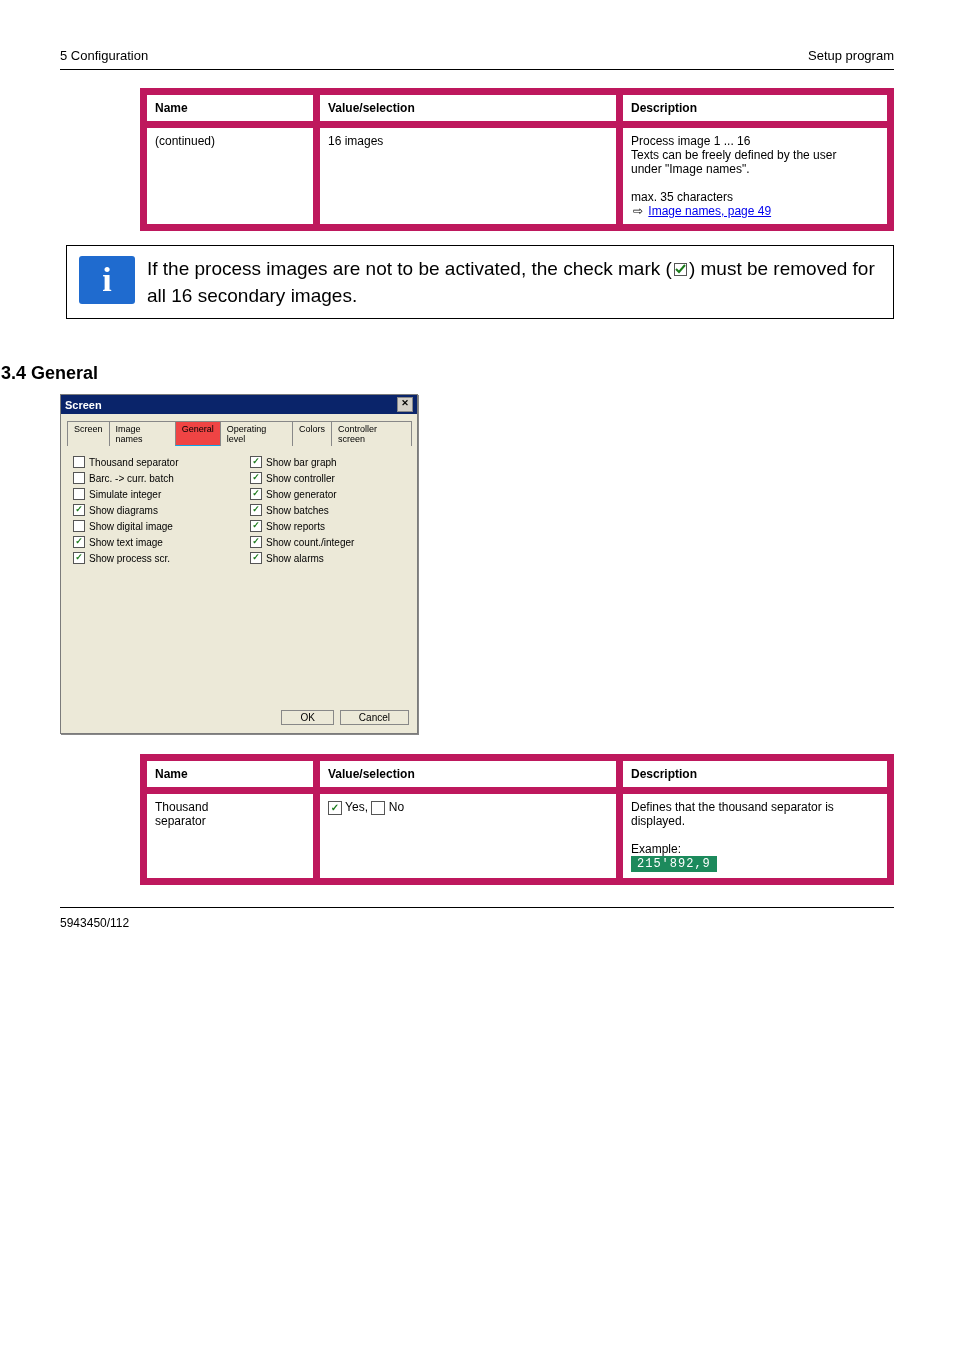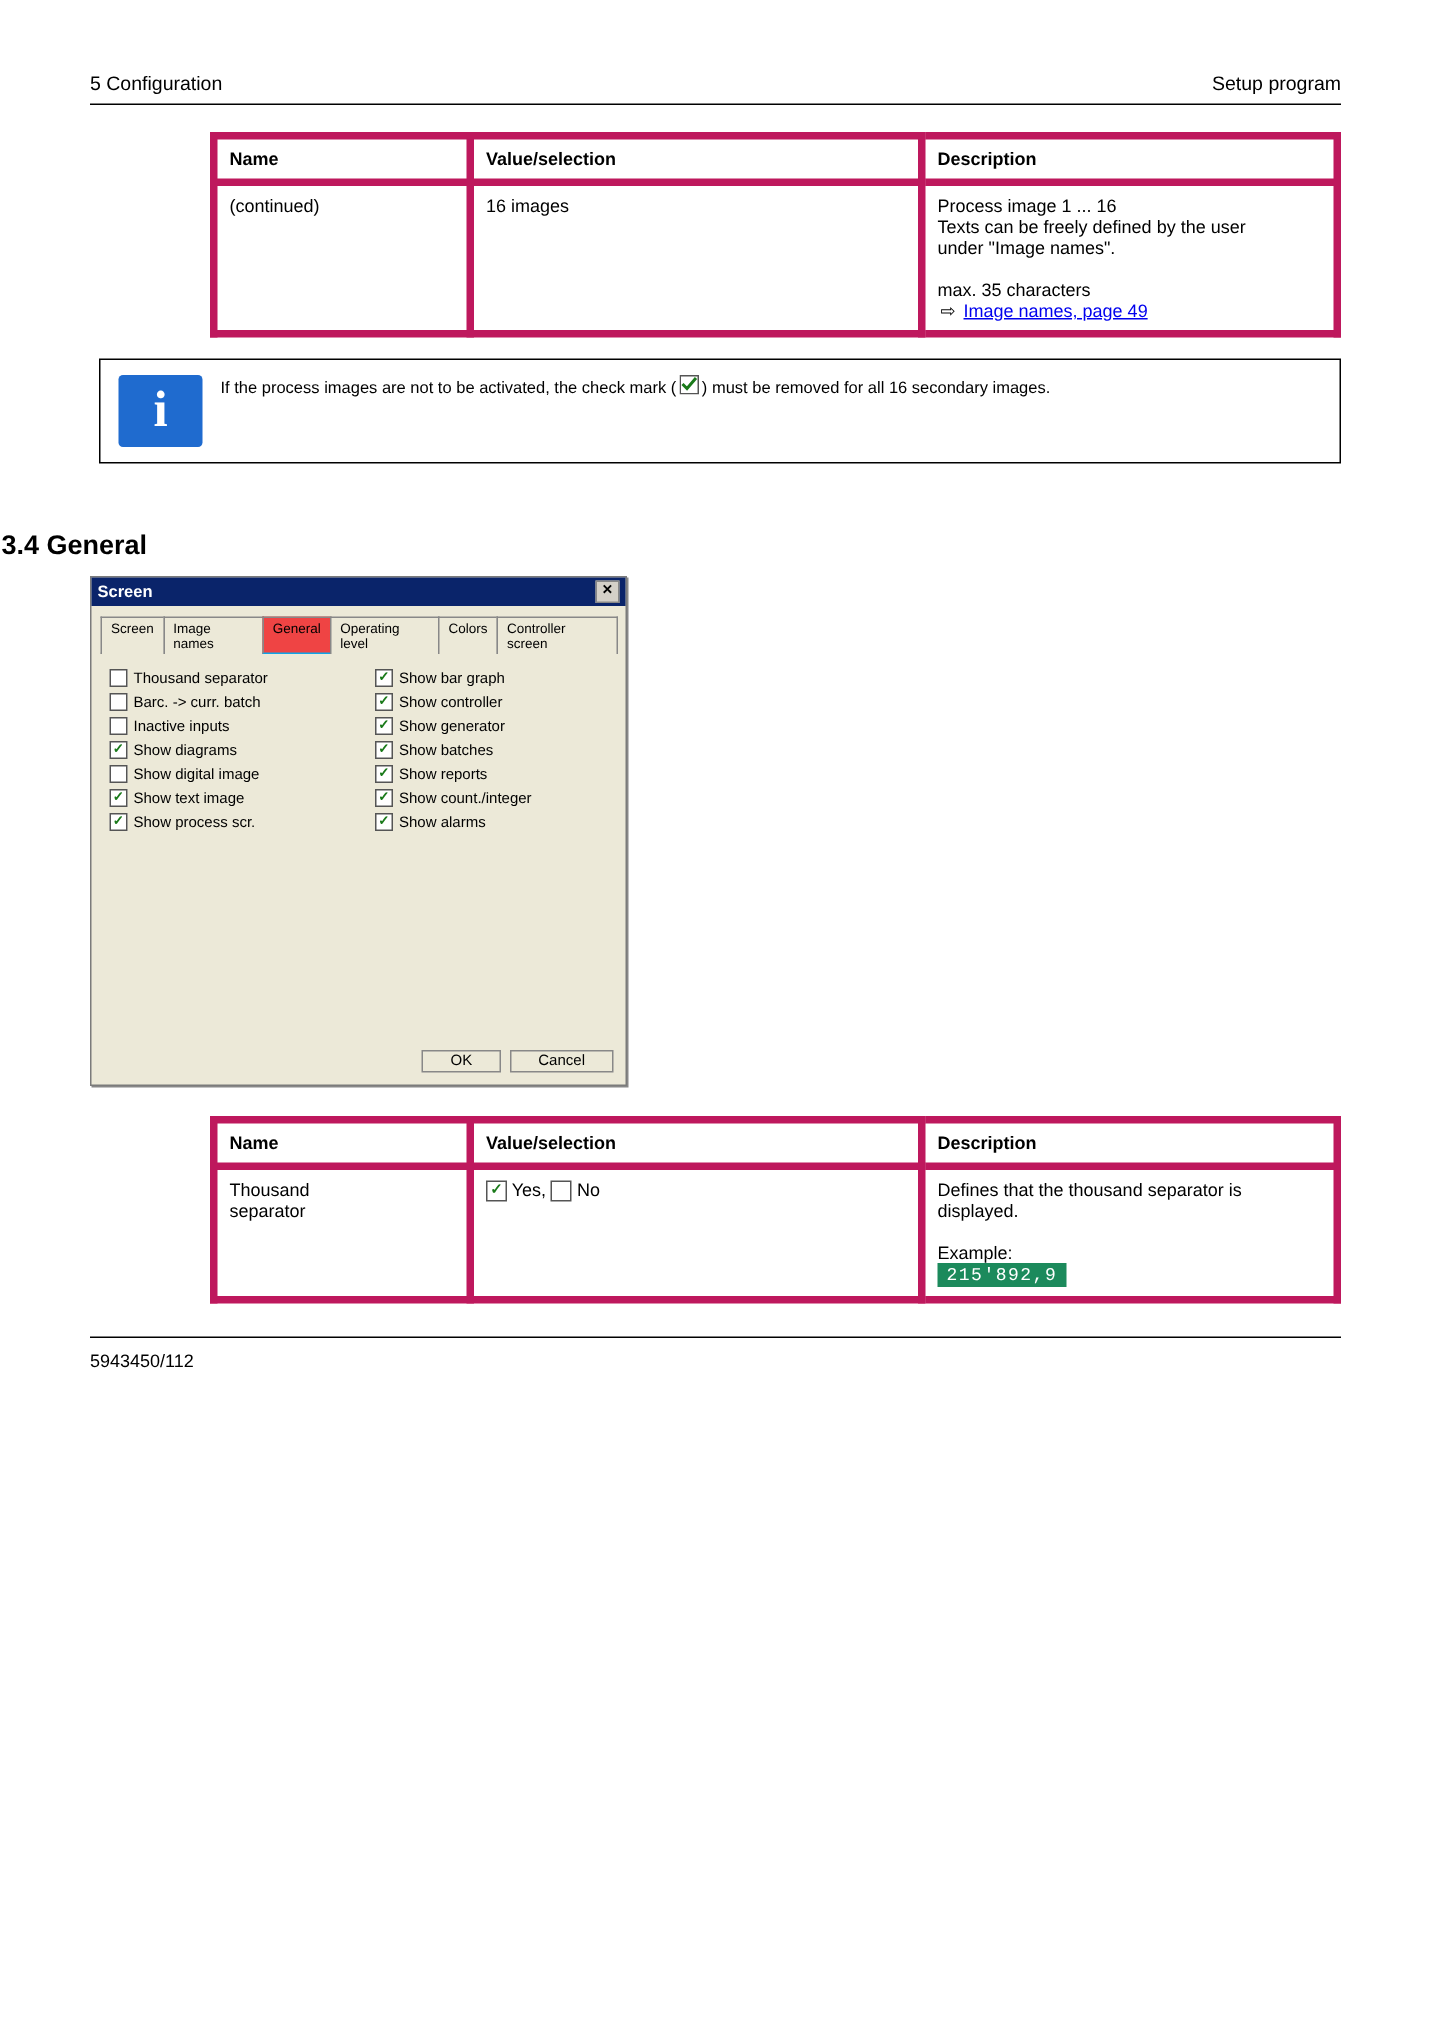--- a/index.html
+++ b/index.html
@@ -4,31 +4,31 @@
 <style>
   html,body{margin:0;padding:0;background:#fff;font-family:Arial,Helvetica,sans-serif;color:#000;font-size:13px}
   .page{width:954px;margin:0 auto;position:relative;min-height:1350px;box-sizing:border-box;padding:48px 60px 30px 60px}
   .top-row{display:flex;justify-content:space-between;align-items:flex-end;margin-bottom:6px}
   hr.rule{border:none;border-top:1px solid #000;margin:0 0 18px 0}
   hr.bottom-rule{border:none;border-top:1px solid #000;margin:22px 0 8px 0}
   .outer-wrap{margin-left:80px}
 
   
   table.doc{border-collapse:collapse;width:100%;table-layout:fixed}
-  table.doc th,table.doc td{border:5px solid #be185d;padding:6px 8px;vertical-align:top;font-size:12px}
+  table.doc th,table.doc td{border:7px solid #be185d;padding:6px 8px;vertical-align:top;font-size:12px}
   table.doc th{font-weight:bold;text-align:left}
   .col-name{width:150px}
   .col-val{width:280px}
   .sub{}
   .arrow{display:inline-block;width:14px;text-align:center}
 
   
   .note{display:flex;align-items:flex-start;border:1px solid #000;margin:14px 0 0 -74px;padding:10px 12px}
   .note-icon{width:56px;height:48px;background:#1f6bcf;border-radius:3px;display:flex;align-items:center;justify-content:center;margin-right:12px;flex-shrink:0;font-size:34px;font-weight:bold;color:#fff;font-family:Georgia,serif}
-  .note-text{font-size:11px;line-height:1.35}
+  .note-text{font-size:19px;line-height:1.35}
   .note-text .ck{display:inline-block;vertical-align:middle;margin:0 2px}
 
   
   h2.sec{margin:44px 0 4px -74px;font-size:18px;font-weight:bold}
 
   
   .dlg-wrap{display:flex;justify-content:flex-start;margin:10px 0 20px 0}
   .dlg{width:356px;background:#ece9d8;border:1px solid #7b7b7b;font-size:10px;color:#000;box-shadow:1px 1px 0 #888}
   .dlg-title{background:#0a246a;color:#fff;padding:2px 4px;display:flex;justify-content:space-between;align-items:center;font-weight:bold;font-size:11px}
   .dlg-close{width:14px;height:13px;background:#d4d0c8;border:1px solid #888;color:#000;font-size:9px;line-height:11px;text-align:center}
@@ -114,21 +114,21 @@
             <div class="dlg-chk">
               <div class="box"></div>
               <span>Thousand separator</span>
             </div>
             <div class="dlg-chk">
               <div class="box"></div>
               <span>Barc. -&gt; curr. batch</span>
             </div>
             <div class="dlg-chk">
               <div class="box"></div>
-              <span>Inactive inputs</span>
+              <span>Simulate integer</span>
             </div>
             <div class="dlg-chk">
               <div class="box">✓</div>
               <span>Show diagrams</span>
             </div>
             <div class="dlg-chk">
               <div class="box"></div>
               <span>Show digital image</span>
             </div>
             <div class="dlg-chk">

